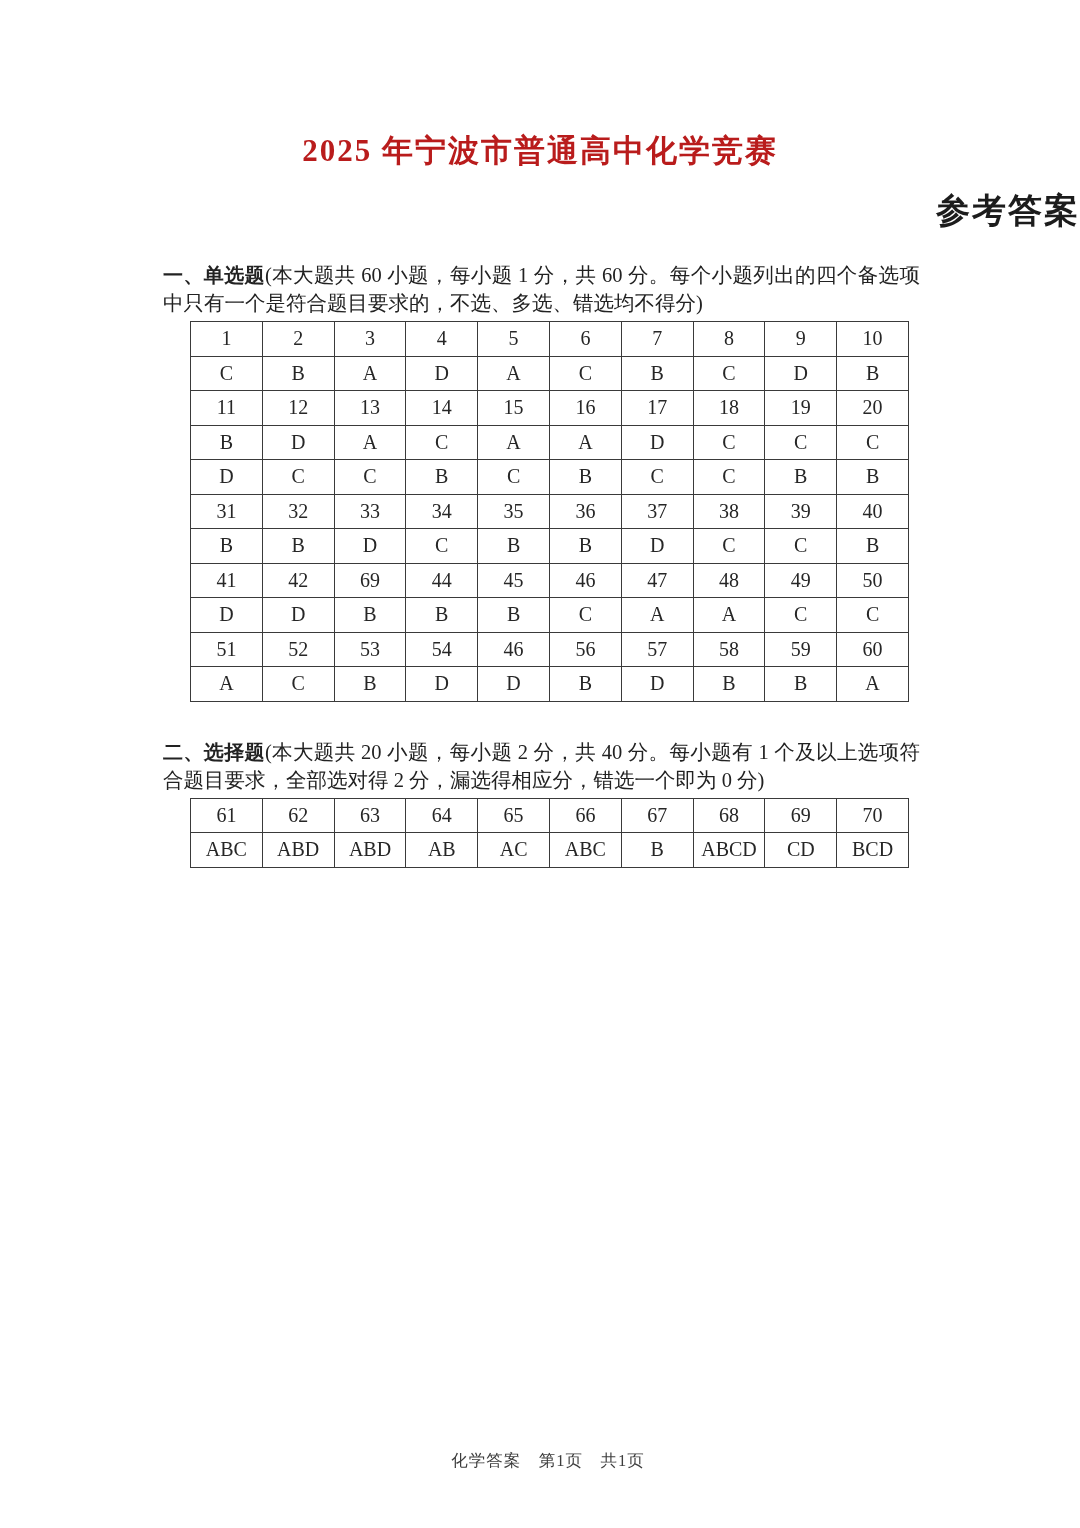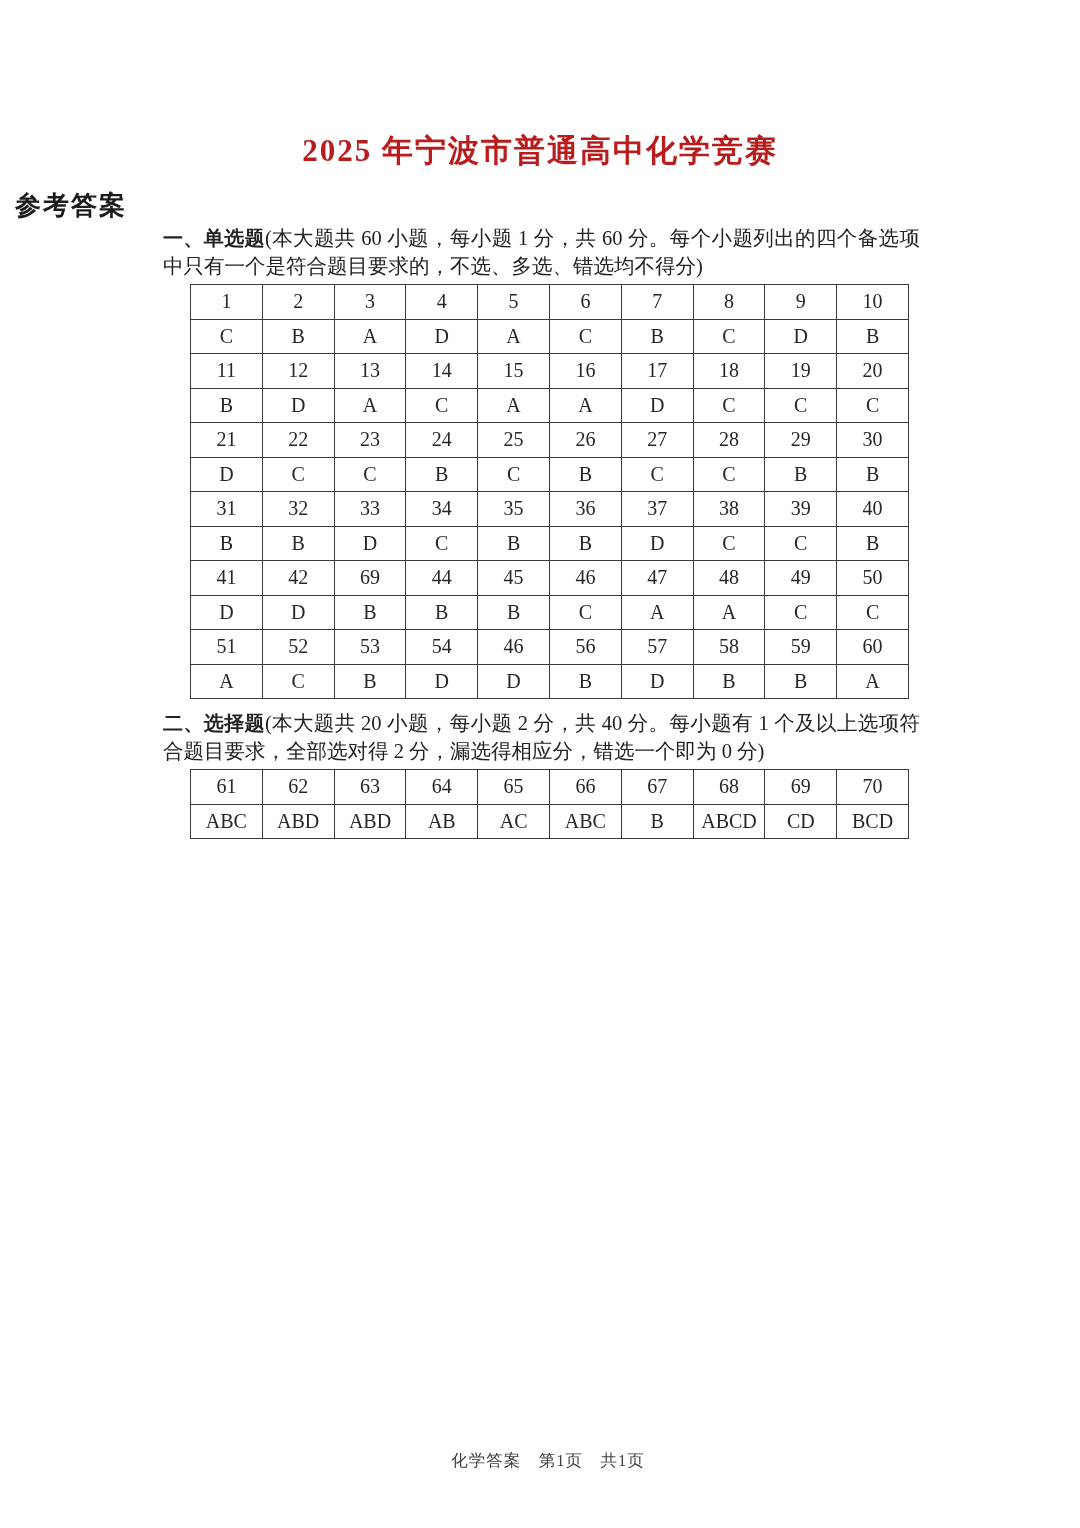--- a/index.html
+++ b/index.html
@@ -23,30 +23,29 @@
     padding-top: 130px;
     text-align: center;
     font-family: "Liberation Serif", serif;
     font-size: 31px;
     font-weight: bold;
     letter-spacing: 2px;
     color: #b91c1c;
   }
   .doc-subtitle {
     margin: 16px 0 0 0;
-    text-align: left;
+    text-align: right;
     font-family: "Liberation Sans", sans-serif;
-    font-size: 26px;
+    font-size: 34px;
     font-weight: bold;
     letter-spacing: 2px;
     color: #1c1c1c;
-    padding-left: 15px;
   }
   .section-heading {
-    margin: 1px 160px 0 163px;
+    margin: 27px 160px 0 163px;
     font-size: 20.5px;
     line-height: 28px;
     text-align: justify;
     color: #222222;
   }
   .section-label {
     font-family: "Liberation Sans", sans-serif;
     font-weight: bold;
     font-size: 20px;
   }
@@ -138,32 +137,20 @@
           <td>A</td>
           <td>C</td>
           <td>A</td>
           <td>A</td>
           <td>D</td>
           <td>C</td>
           <td>C</td>
           <td>C</td>
         </tr>
         <tr>
-          <td>21</td>
-          <td>22</td>
-          <td>23</td>
-          <td>24</td>
-          <td>25</td>
-          <td>26</td>
-          <td>27</td>
-          <td>28</td>
-          <td>29</td>
-          <td>30</td>
-        </tr>
-        <tr>
           <td>D</td>
           <td>C</td>
           <td>C</td>
           <td>B</td>
           <td>C</td>
           <td>B</td>
           <td>C</td>
           <td>C</td>
           <td>B</td>
           <td>B</td>

